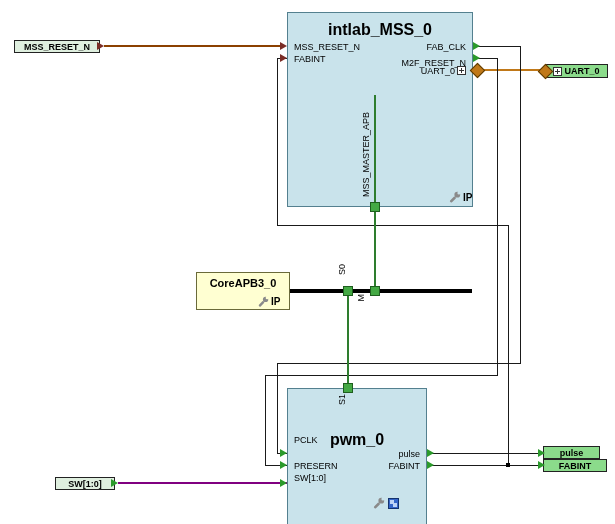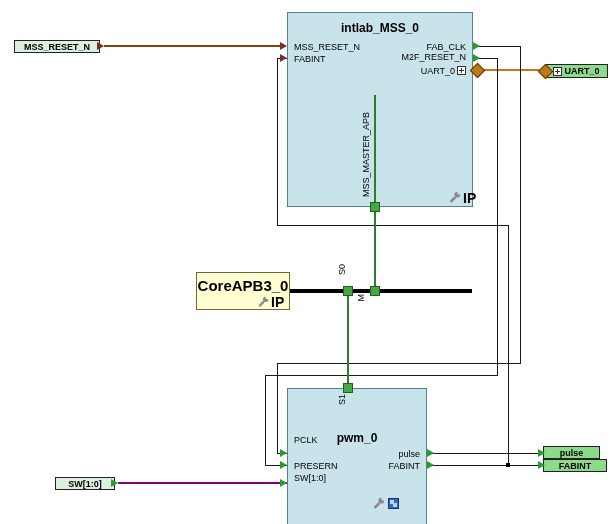--- a/index.html
+++ b/index.html
@@ -1,21 +1,21 @@
 <!DOCTYPE html>
 <html><head>
 <meta charset="utf-8">
 <style>
   html,body{margin:0;padding:0;background:#fff;font-family:"Liberation Sans",sans-serif;}
   #canvas{position:relative;width:615px;height:524px;background:#ffffff;overflow:hidden;}
 
   .block{position:absolute;background:#C9E3EB;border:1px solid #54808F;z-index:1;box-sizing:border-box;}
   .block.core{background:#FFFFD2;border:1px solid #6A6A3A;}
-  .blocktitle{position:absolute;left:0;width:100%;text-align:center;font-weight:bold;font-size:12px;color:#000;white-space:nowrap;}
-  .core .blocktitle{font-size:15px;}
+  .blocktitle{position:absolute;left:0;width:100%;text-align:center;font-weight:bold;font-size:16px;color:#000;white-space:nowrap;}
+  .core .blocktitle{font-size:11px;}
 
   .pinrow{position:absolute;font-size:9px;line-height:10px;color:#000;white-space:nowrap;}
   .pin-left{left:6px;}
   .pin-right{right:6px;text-align:right;display:flex;align-items:flex-start;gap:2px;justify-content:flex-end;}
 
   .vlabel{position:absolute;writing-mode:vertical-rl;transform:rotate(180deg);font-size:9px;color:#000;white-space:nowrap;z-index:10;}
 
   .bif{position:absolute;width:10px;height:10px;background:#44A944;border:1px solid #1E5E1E;box-sizing:border-box;z-index:10;}
 
   .portbox{position:absolute;border:1px solid #222;font-size:9px;font-weight:bold;color:#000;display:flex;align-items:center;justify-content:center;gap:2px;box-sizing:border-box;white-space:nowrap;z-index:10;}
@@ -25,41 +25,41 @@
   .tri{position:absolute;width:0;height:0;border-top:4px solid transparent;border-bottom:4px solid transparent;z-index:11;}
   .tri-maroon{border-left:7px solid #7B2D26;}
   .tri-green{border-left:7px solid #2B9A2B;}
 
   .diamond{position:absolute;width:9px;height:9px;background:#C07818;border:1px solid #5A3A00;transform:rotate(45deg);z-index:11;}
 
   .plusbox{display:inline-block;position:relative;width:7px;height:7px;border:1px solid #333;background:#fff;box-sizing:content-box;flex:none;}
   .plusbox::before{content:"";position:absolute;left:1px;right:1px;top:50%;margin-top:-0.5px;height:1px;background:#333;}
   .plusbox::after{content:"";position:absolute;top:1px;bottom:1px;left:50%;margin-left:-0.5px;width:1px;background:#333;}
 
-  .badge{position:absolute;font-size:14px;font-weight:bold;color:#000;line-height:12px;}
+  .badge{position:absolute;font-size:10px;font-weight:bold;color:#000;line-height:12px;}
   .wrench{position:absolute;width:13px;height:13px;}
   .blueicon{position:absolute;width:11px;height:11px;background:#3566C8;border:1px solid #15336E;box-sizing:border-box;}
   .blueicon::before{content:"";position:absolute;left:1px;top:1px;width:4px;height:4px;background:#BFD4F5;}
   .blueicon::after{content:"";position:absolute;right:1px;bottom:1px;width:4px;height:4px;background:#BFD4F5;}
 
   svg.wires{position:absolute;left:0;top:0;z-index:5;}
 </style>
 </head>
 <body>
 
 <div id="canvas">
 
   <div class="block" style="left:287px;top:12px;width:186px;height:195px">
     <div class="blocktitle" style="top:8px">intlab_MSS_0</div>
     <div class="pinrow pin-left" style="top:29px">MSS_RESET_N</div>
     <div class="pinrow pin-left" style="top:41px">FABINT</div>
     <div class="pinrow pin-right" style="top:29px">
         <span>FAB_CLK</span>
       </div>
-    <div class="pinrow pin-right" style="top:39px">
+    <div class="pinrow pin-right" style="top:45px">
         <span>M2F_RESET_N</span>
       </div>
     <div class="pinrow pin-right" style="top:53px">
       <span>UART_0</span>
         <span class="plusbox"></span>
     </div>
     <svg class="wrench" style="left:160px;top:178px" viewBox="0 0 14 14">
       <rect x="1.5" y="8" width="7.5" height="2.8" rx="1" transform="rotate(-45 5 9.3)" fill="#8a8a8a"></rect>
       <circle cx="10" cy="4" r="3.1" fill="#8a8a8a"></circle>
       <circle cx="11.8" cy="2.2" r="1.7" fill="#C9E3EB"></circle>

